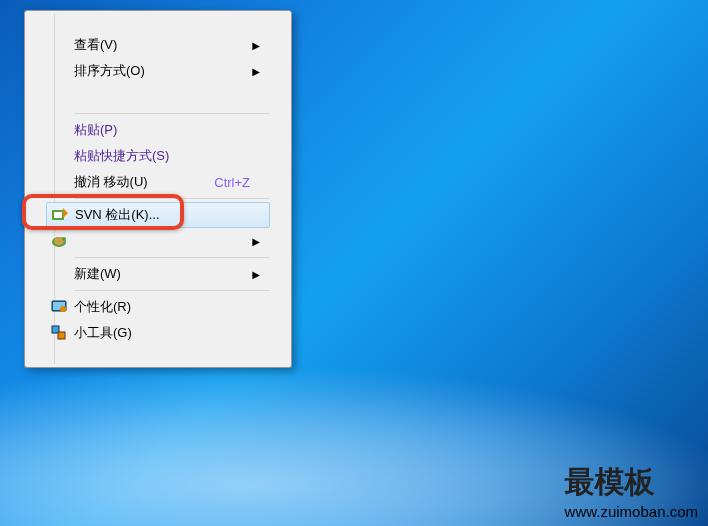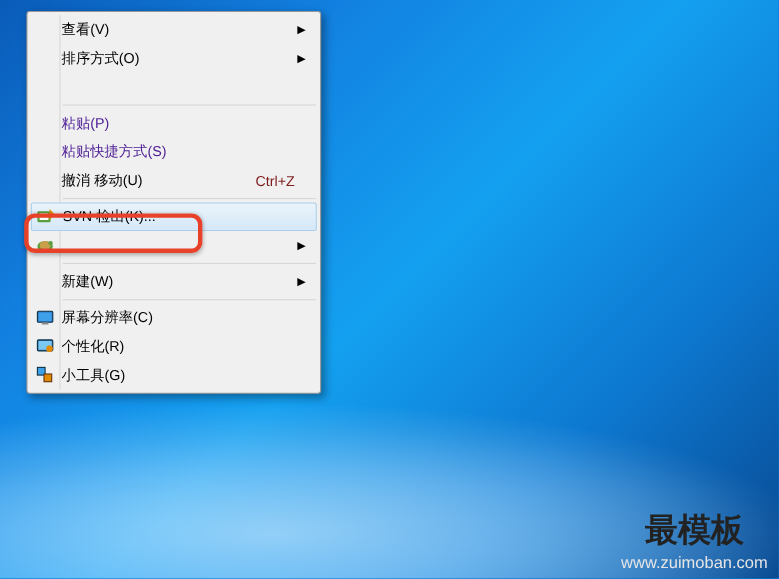--- a/index.html
+++ b/index.html
@@ -1,33 +1,33 @@
 <!DOCTYPE html>
 <html><head>
 <meta charset="utf-8">
 <style>
 *{margin:0;padding:0;box-sizing:border-box;font-family:"Microsoft YaHei","Segoe UI",Tahoma,sans-serif}
 body{width:708px;height:526px;overflow:hidden;position:relative;background:#0078d7}
 .desktop{position:absolute;inset:0;background:linear-gradient(135deg,#0a5bb8 0%,#1280e0 25%,#14a0f0 50%,#0d78d0 75%,#084890 100%)}
 .swoosh{position:absolute;bottom:0;left:0;right:0;height:160px;background:radial-gradient(ellipse 800px 200px at 250px 120px,rgba(255,255,255,0.6) 0%,rgba(200,230,255,0.4) 30%,transparent 60%)}
 .swoosh2{position:absolute;bottom:-40px;left:-100px;width:900px;height:200px;background:radial-gradient(ellipse at 40% 80%,rgba(120,200,255,0.5) 0%,transparent 60%);transform:rotate(-3deg)}
-.menu{position:absolute;top:10px;left:24px;width:268px;background:#f0f0f0;border:1px solid #979797;border-radius:3px;box-shadow:3px 3px 8px rgba(0,0,0,0.35);padding:3px}
+.menu{position:absolute;top:10px;left:24px;width:268px;background:#f0f0f0;border:1px solid #979797;border-radius:3px;box-shadow:3px 3px 8px rgba(0,0,0,0.35);padding:21px}
 .item{display:flex;align-items:center;height:26px;font-size:13px;color:#000;position:relative;border-radius:2px}
 .item.disabled{color:#4c1d95}
 .item.hover{background:linear-gradient(#eaf3fb,#d5e8f8);border:1px solid #a8d0ee;height:26px}
 .icon{width:26px;height:26px;display:flex;align-items:center;justify-content:center;flex-shrink:0}
 .label{flex:1;padding-left:2px}
-.shortcut{padding-right:20px;color:#7f1d1d}
+.shortcut{padding-right:20px;color:#8b5cf6}
 .arrow{position:absolute;right:10px;font-size:10px;color:#000}
 .sep{height:1px;background:#d7d7d7;margin:3px 1px 3px 29px}
 .col-sep{position:absolute;left:29px;top:3px;bottom:3px;width:1px;background:#d7d7d7}
 .highlight{position:absolute;border:4px solid #e7412a;border-radius:10px;box-shadow:0 1px 4px rgba(0,0,0,0.3);pointer-events:none}
-.watermark{position:absolute;right:10px;bottom:6px;text-align:center}
+.watermark{position:absolute;right:10px;bottom:6px;text-align:left}
 .wm1{font-size:30px;font-weight:bold;font-family:"SimSun","KaiTi",serif;color:#222}
-.wm2{font-size:15px;color:#e5e5e5;font-family:Arial,sans-serif}
+.wm2{font-size:15px;color:#000000;font-family:Arial,sans-serif}
 svg{display:block}
 </style>
 </head>
 <body>
 <div class="desktop">
   <div class="swoosh"></div>
   <div class="swoosh2"></div>
 </div>
 
 <div class="menu">
@@ -93,30 +93,20 @@
     <span class="label">新建(W)</span>
     <span class="arrow">▶</span>
   </div>
 
   <div class="sep"></div>
 
   <div class="item">
     <span class="icon">
       <svg width="18" height="18" viewBox="0 0 18 18">
           <rect x="2" y="3" width="14" height="10" rx="1" fill="#2a6bb8" stroke="#134"></rect>
-          <rect x="3" y="4" width="12" height="8" fill="#3ea0e8"></rect>
-          <rect x="6" y="13" width="6" height="2" fill="#888"></rect>
-        </svg>
-    </span>
-    <span class="label">屏幕分辨率(C)</span>
-  </div>
-  <div class="item">
-    <span class="icon">
-      <svg width="18" height="18" viewBox="0 0 18 18">
-          <rect x="2" y="3" width="14" height="10" rx="1" fill="#2a6bb8" stroke="#134"></rect>
           <rect x="3" y="4" width="12" height="8" fill="#7bc8f0"></rect>
           <circle cx="13" cy="11" r="3" fill="#e38b00"></circle>
         </svg>
     </span>
     <span class="label">个性化(R)</span>
   </div>
   <div class="item">
     <span class="icon">
       <svg width="18" height="18" viewBox="0 0 18 18">
           <rect x="2" y="2" width="7" height="7" fill="#3ea0e8" stroke="#134"></rect>

